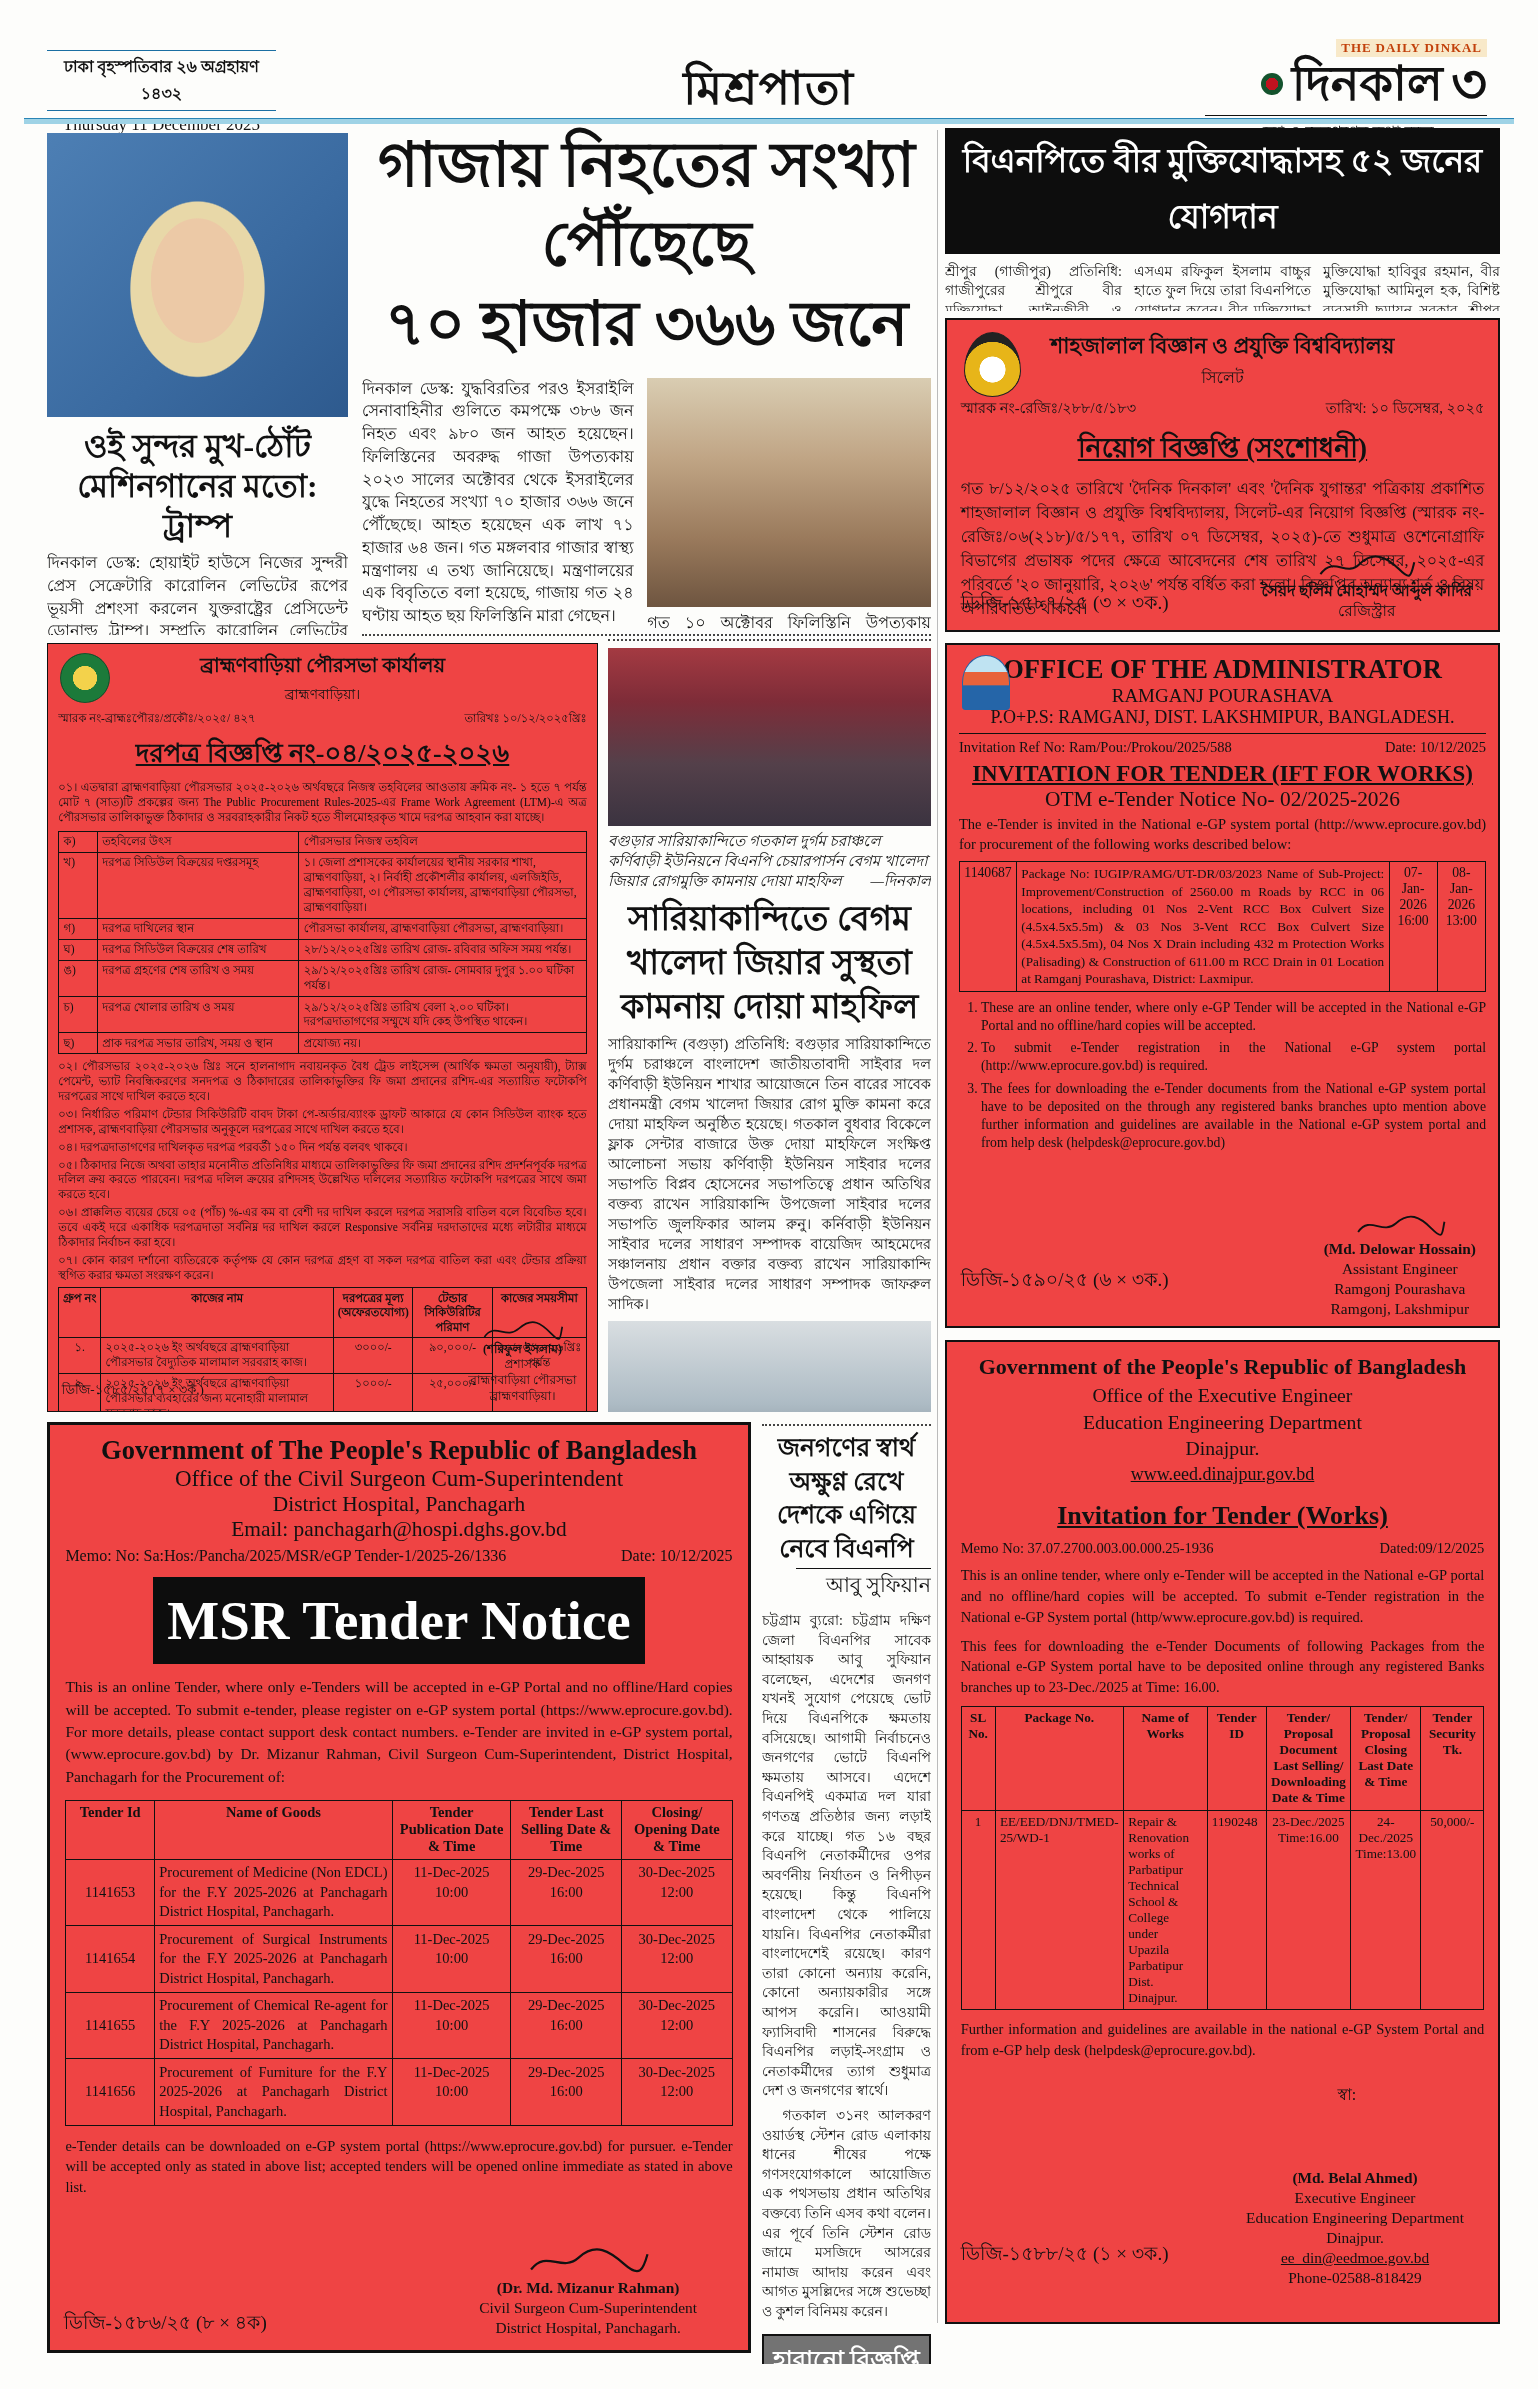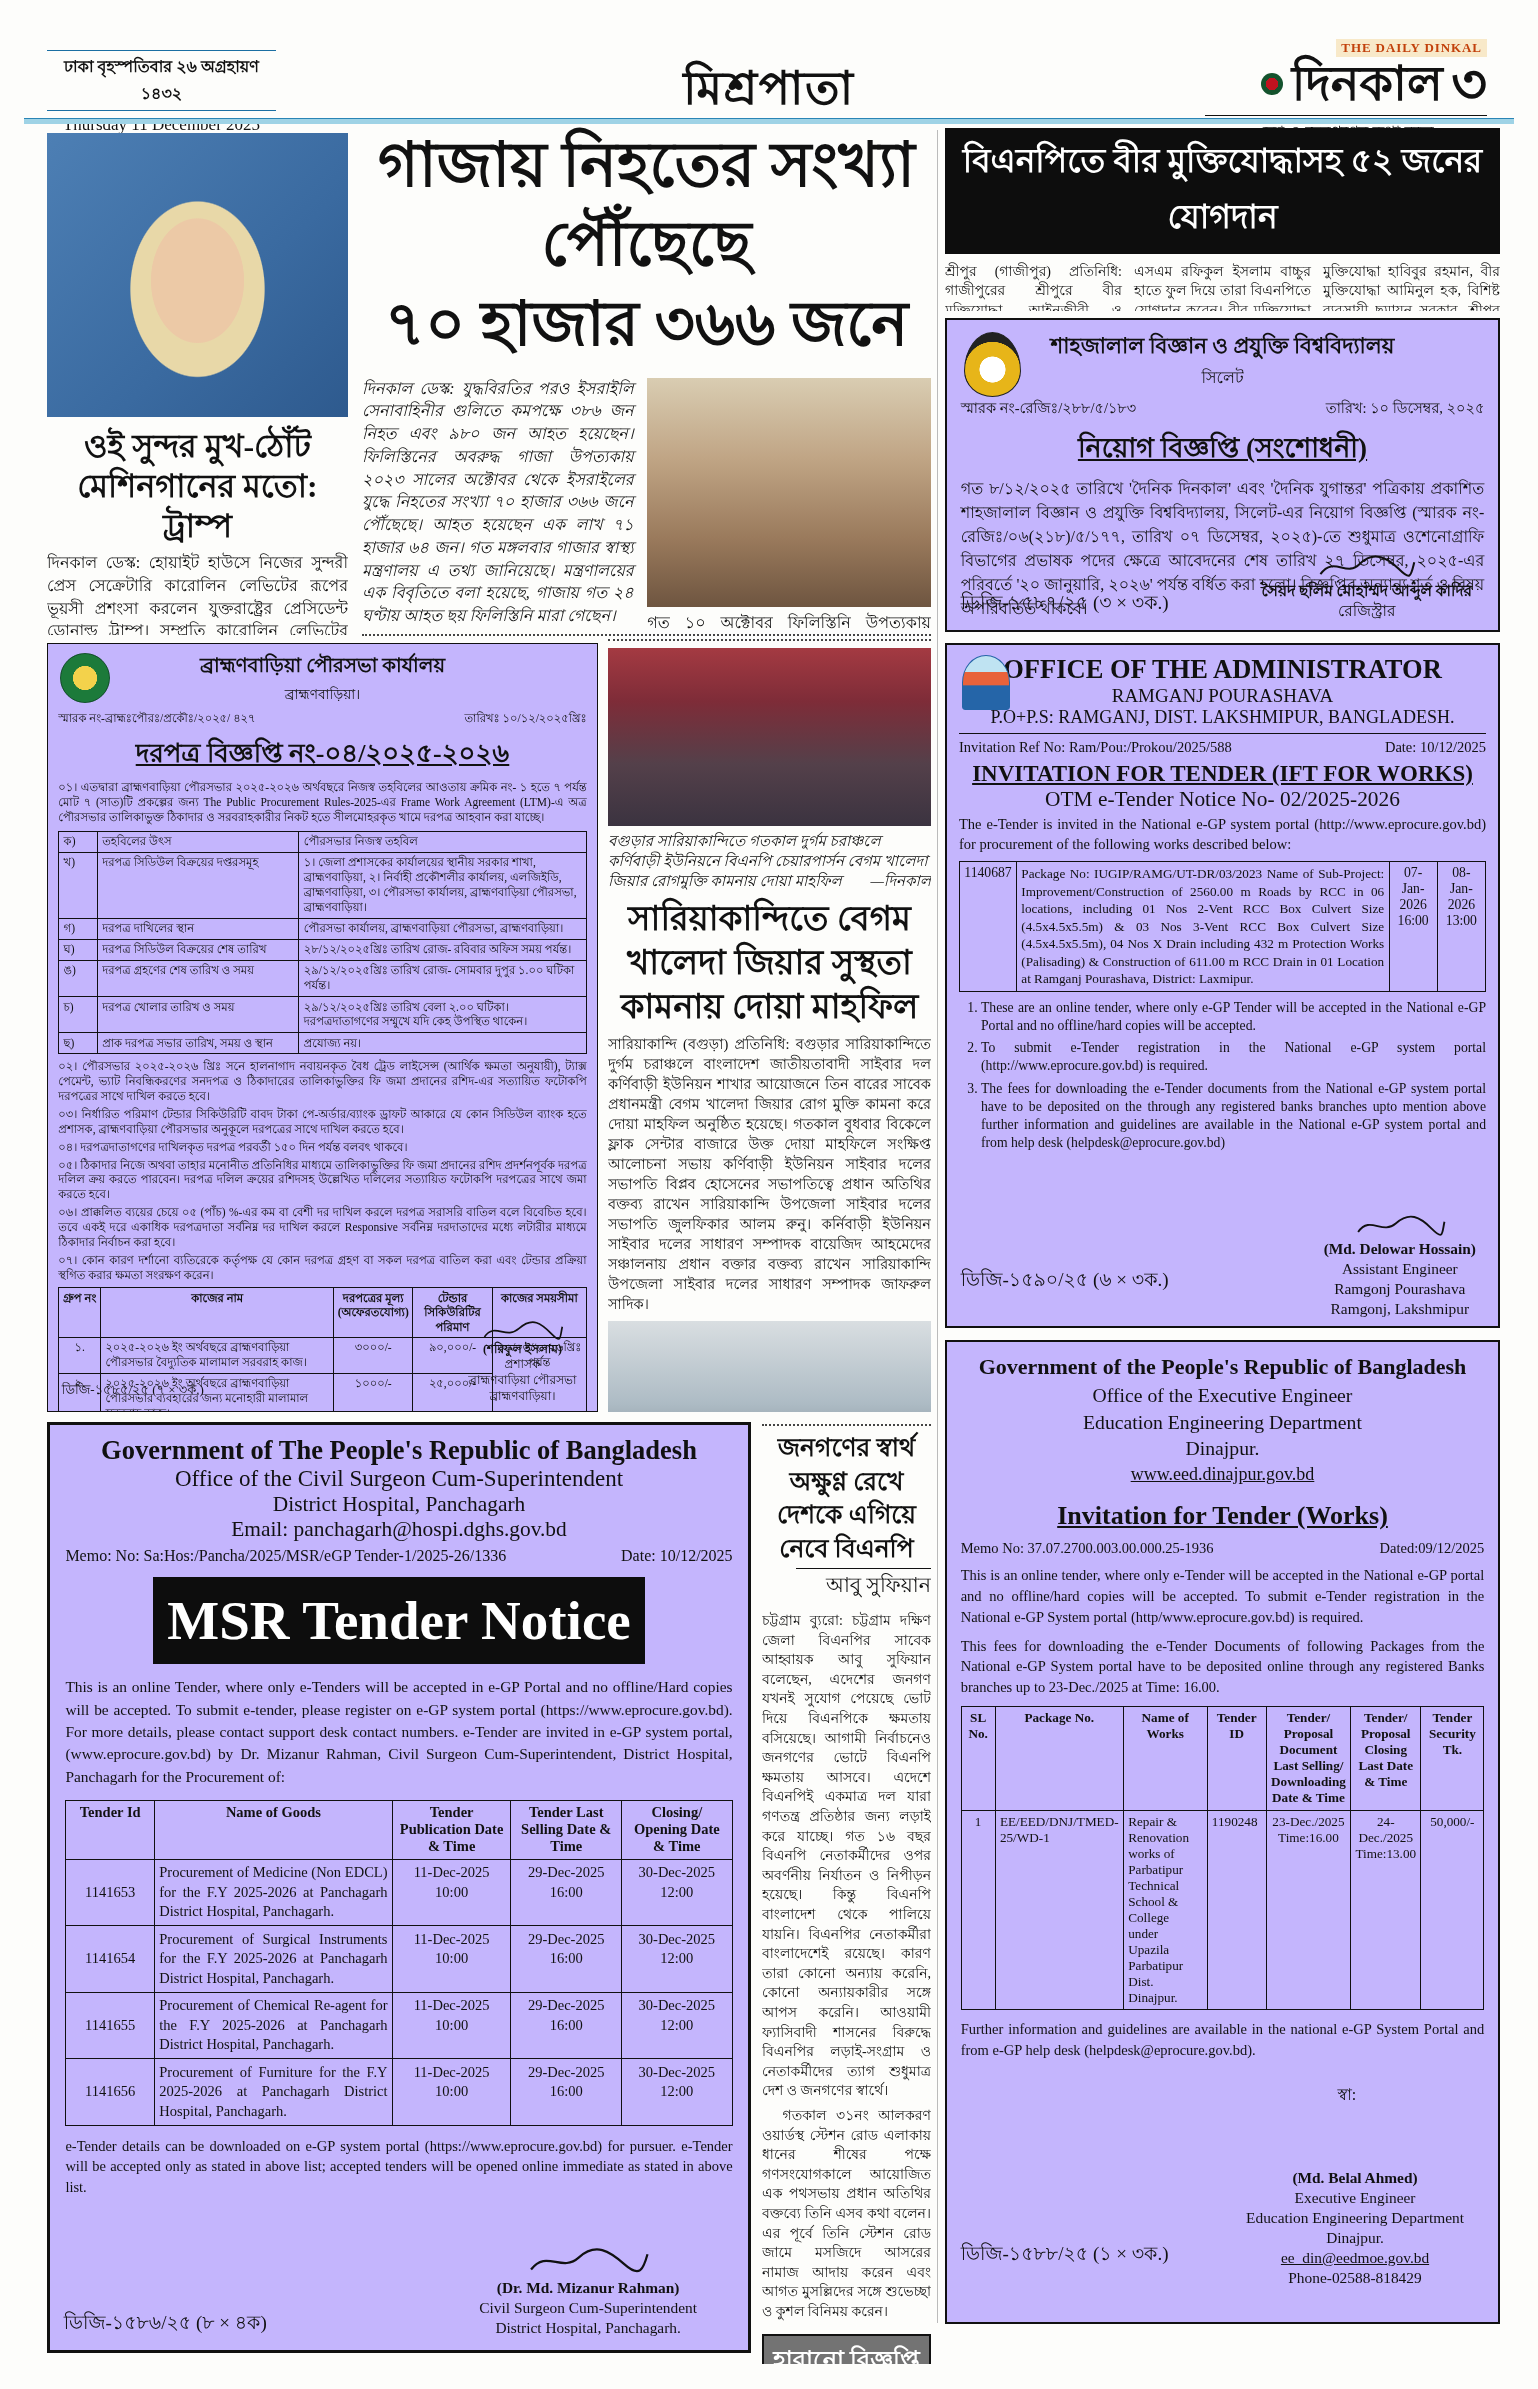--- a/index.html
+++ b/index.html
@@ -33,30 +33,30 @@
   .ph-gaza{height:229px;background:linear-gradient(180deg,#d9cdb2 0%,#c0a585 35%,#9a7a5c 70%,#6e5540 100%);}
   .ph-mahfil{height:178px;background:linear-gradient(180deg,#a43a42 0%,#7e2c38 30%,#54404a 65%,#3b3340 100%);}
   .ph-bank{height:203px;background:linear-gradient(180deg,#d9dee1 0%,#aebcc5 40%,#6d7c86 80%,#4c5a64 100%);}
   
   .trump{left:47px;top:133px;width:301px;height:502px;overflow:hidden;}
   .trump h2{font-size:32px;line-height:1.25;text-align:center;margin:8.5px 0 6.8px;}
   .trump p{font-size:16px;line-height:1.42;margin:0;}
   .gaza{left:362px;top:126px;width:569px;height:509px;overflow:hidden;}
   .gaza-head{font-size:62px;font-weight:bold;line-height:1.28;text-align:center;margin:0;}
   .gaza-cols{display:flex;gap:13.7px;margin-top:13.7px;}
-  .gaza-c1{width:272px;font-style:italic;}
+  .gaza-c1{width:272px;}
   .gaza-c2{width:284px;}
   .gaza p{font-size:16px;line-height:1.42;margin:0 0 5.1px;}
   .dots-under-gaza{left:362px;top:634px;width:569px;}
   
   .bnp{left:945px;top:128px;width:555px;height:183px;overflow:hidden;}
   .bnp-bar{background:#0d0d0d;color:#fff;text-align:center;font-size:33px;font-weight:bold;padding:6.8px 3.4px;}
   .bnp-cols{display:flex;gap:12px;margin-top:8.5px;}
   .bnp-cols div{flex:1;font-size:14px;line-height:1.38;text-align:justify;}
-  .noticebox{background:#c4b5fd;border:2.6px solid #111;}
+  .noticebox{background:#ef4444;border:2.6px solid #111;}
   .sust{left:945px;top:318px;width:555px;height:314px;padding:8.5px 13.7px 51px;box-sizing:border-box;}
   .sust-org{font-size:21.4px;font-weight:bold;text-align:center;}
   .sust-city{font-size:16px;text-align:center;}
   .memo-row{display:flex;justify-content:space-between;font-size:14.5px;margin-top:5.1px;}
   .sust-title{font-size:27px;font-weight:bold;text-align:center;text-decoration:underline;margin:6.8px 0 5.1px;}
   .sust-body{font-size:16px;line-height:1.5;text-align:justify;}
   .logo{position:absolute;}
   .sust-logo{left:17px;top:12px;width:55px;height:63px;background:
      radial-gradient(circle at 50% 58%, #fff 0 28%, #e7b519 29% 60%, #222 61% 100%);
      border-radius:50% 50% 50% 50%/60% 60% 40% 40%;border:1.7px solid #222;}

